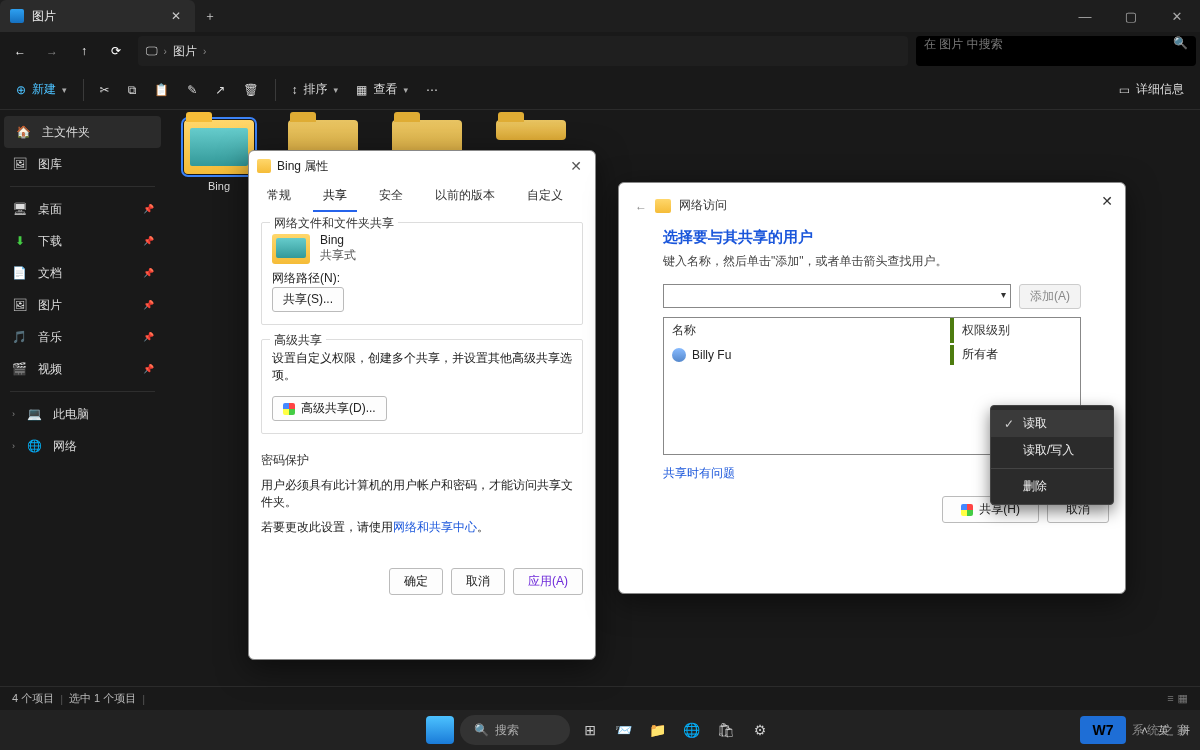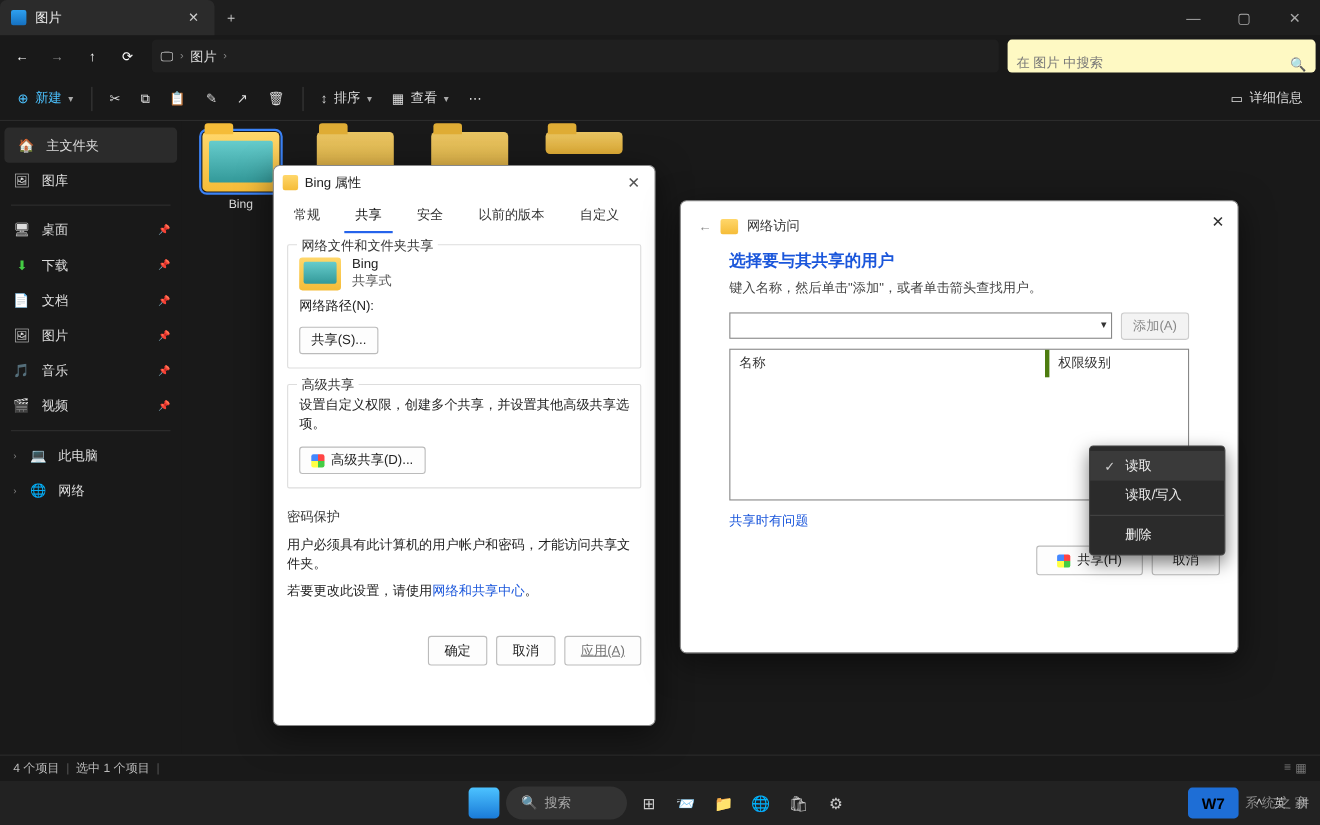--- a/index.html
+++ b/index.html
@@ -14,21 +14,21 @@
 .newtab { width:30px; display:flex; align-items:center; justify-content:center; color:#ccc; }
 .win-controls { margin-left:auto; display:flex; }
 .win-controls div { width:46px; display:flex; align-items:center; justify-content:center; color:#aaa; font-size:13px; }
 
 
 .nav-row { height:38px; background:#191919; display:flex; align-items:center; padding:0 4px; }
 .nav-btn { width:32px; height:32px; display:flex; align-items:center; justify-content:center; border-radius:4px; color:#888; }
 .nav-btn.active { color:#fff; }
 .crumb-box { display:flex; align-items:center; gap:6px; background:#1f1f1f; border-radius:4px; height:30px; padding:0 8px; margin-left:6px; flex:1; color:#ddd; }
 .crumb-sep { color:#888; font-size:10px; }
-.search-box { width:280px; height:30px; background:#fef9c3; border-radius:4px; display:flex; align-items:flex-end; padding:0 8px; margin-left:8px; color:#777; }
+.search-box { width:280px; height:30px; background:#000000; border-radius:4px; display:flex; align-items:flex-start; padding:0 8px; margin-left:8px; color:#777; }
 .search-box .mag { margin-left:auto; color:#888; }
 
 
 .toolbar { height:40px; background:#191919; display:flex; align-items:center; padding:0 10px; gap:6px; border-bottom:1px solid #2b2b2b; }
 .tbtn { display:flex; align-items:center; gap:6px; padding:4px 6px; border-radius:4px; color:#ddd; font-size:12px; }
 .tbtn.dim { color:#777; }
 .tb-sep { width:1px; height:22px; background:#3a3a3a; margin:0 4px; }
 .tb-spacer { flex:1; }
 .new-pill { color:#4cc2ff; }
 
@@ -321,40 +321,40 @@
       <div class="grline">
         <div class="folder-mini">
             <div class="th"></div>
           </div>
         <div>
           <div>Bing</div>
           <div style="color:#555;">共享式</div>
         </div>
       </div>
       <div style="margin-top:6px;">网络路径(N):</div>
-      <div style="margin-top:10px;"><span class="btn sm">共享(S)...</span></div>
+      <div style="margin-top:0;"><span class="btn sm">共享(S)...</span></div>
     </div>
     <div class="group">
       <span class="group-title">高级共享</span>
       <div style="font-size:12px;margin-bottom:12px;">设置自定义权限，创建多个共享，并设置其他高级共享选项。</div>
       <span class="btn sm">
           <span class="shield"></span>
           <span>高级共享(D)...</span>
         </span>
     </div>
     <div class="group" style="border:none;padding:4px 0 0;">
       <span class="group-title" style="position:static;padding:0;">密码保护</span>
       <div style="font-size:12px;margin:8px 0;">用户必须具有此计算机的用户帐户和密码，才能访问共享文件夹。</div>
       <div style="font-size:12px;"><span>若要更改此设置，请使用</span><span class="link">网络和共享中心</span><span>。</span></div>
     </div>
   </div>
   <div class="footer">
     <span class="btn">确定</span>
     <span class="btn">取消</span>
-    <span class="btn" style="color:#737373;text-decoration:underline;">应用(A)</span>
+    <span class="btn" style="color:#6d28d9;">应用(A)</span>
   </div>
 </div>
 
 <div class="dialog share">
   <span class="close-s">✕</span>
   <div class="back-row">
     <span style="color:#888;">←</span>
     <span style="width:16px;height:14px;background:linear-gradient(#ffd76b,#f5bc38);border-radius:2px;display:inline-block;"></span>
     <span>网络访问</span>
   </div>
@@ -363,20 +363,24 @@
   <div class="pick-row">
     <div class="combo">
         <span class="car">▾</span>
       </div>
     <span class="addbtn">添加(A)</span>
   </div>
   <div class="list">
     <div class="hdr">
       <div class="col-name">名称</div>
       <div class="col-perm">权限级别</div>
+    </div>
+    <div class="row">
+      <div class="col-name"><span class="user-ico"></span><span>Billy Fu</span></div>
+      <div class="col-perm">所有者</div>
     </div>
   </div>
   <div class="help"><span class="link">共享时有问题</span></div>
   <div class="footer">
     <span class="btn">
         <span class="shield"></span>
         <span>共享(H)</span>
       </span>
     <span class="btn">取消</span>
   </div>

